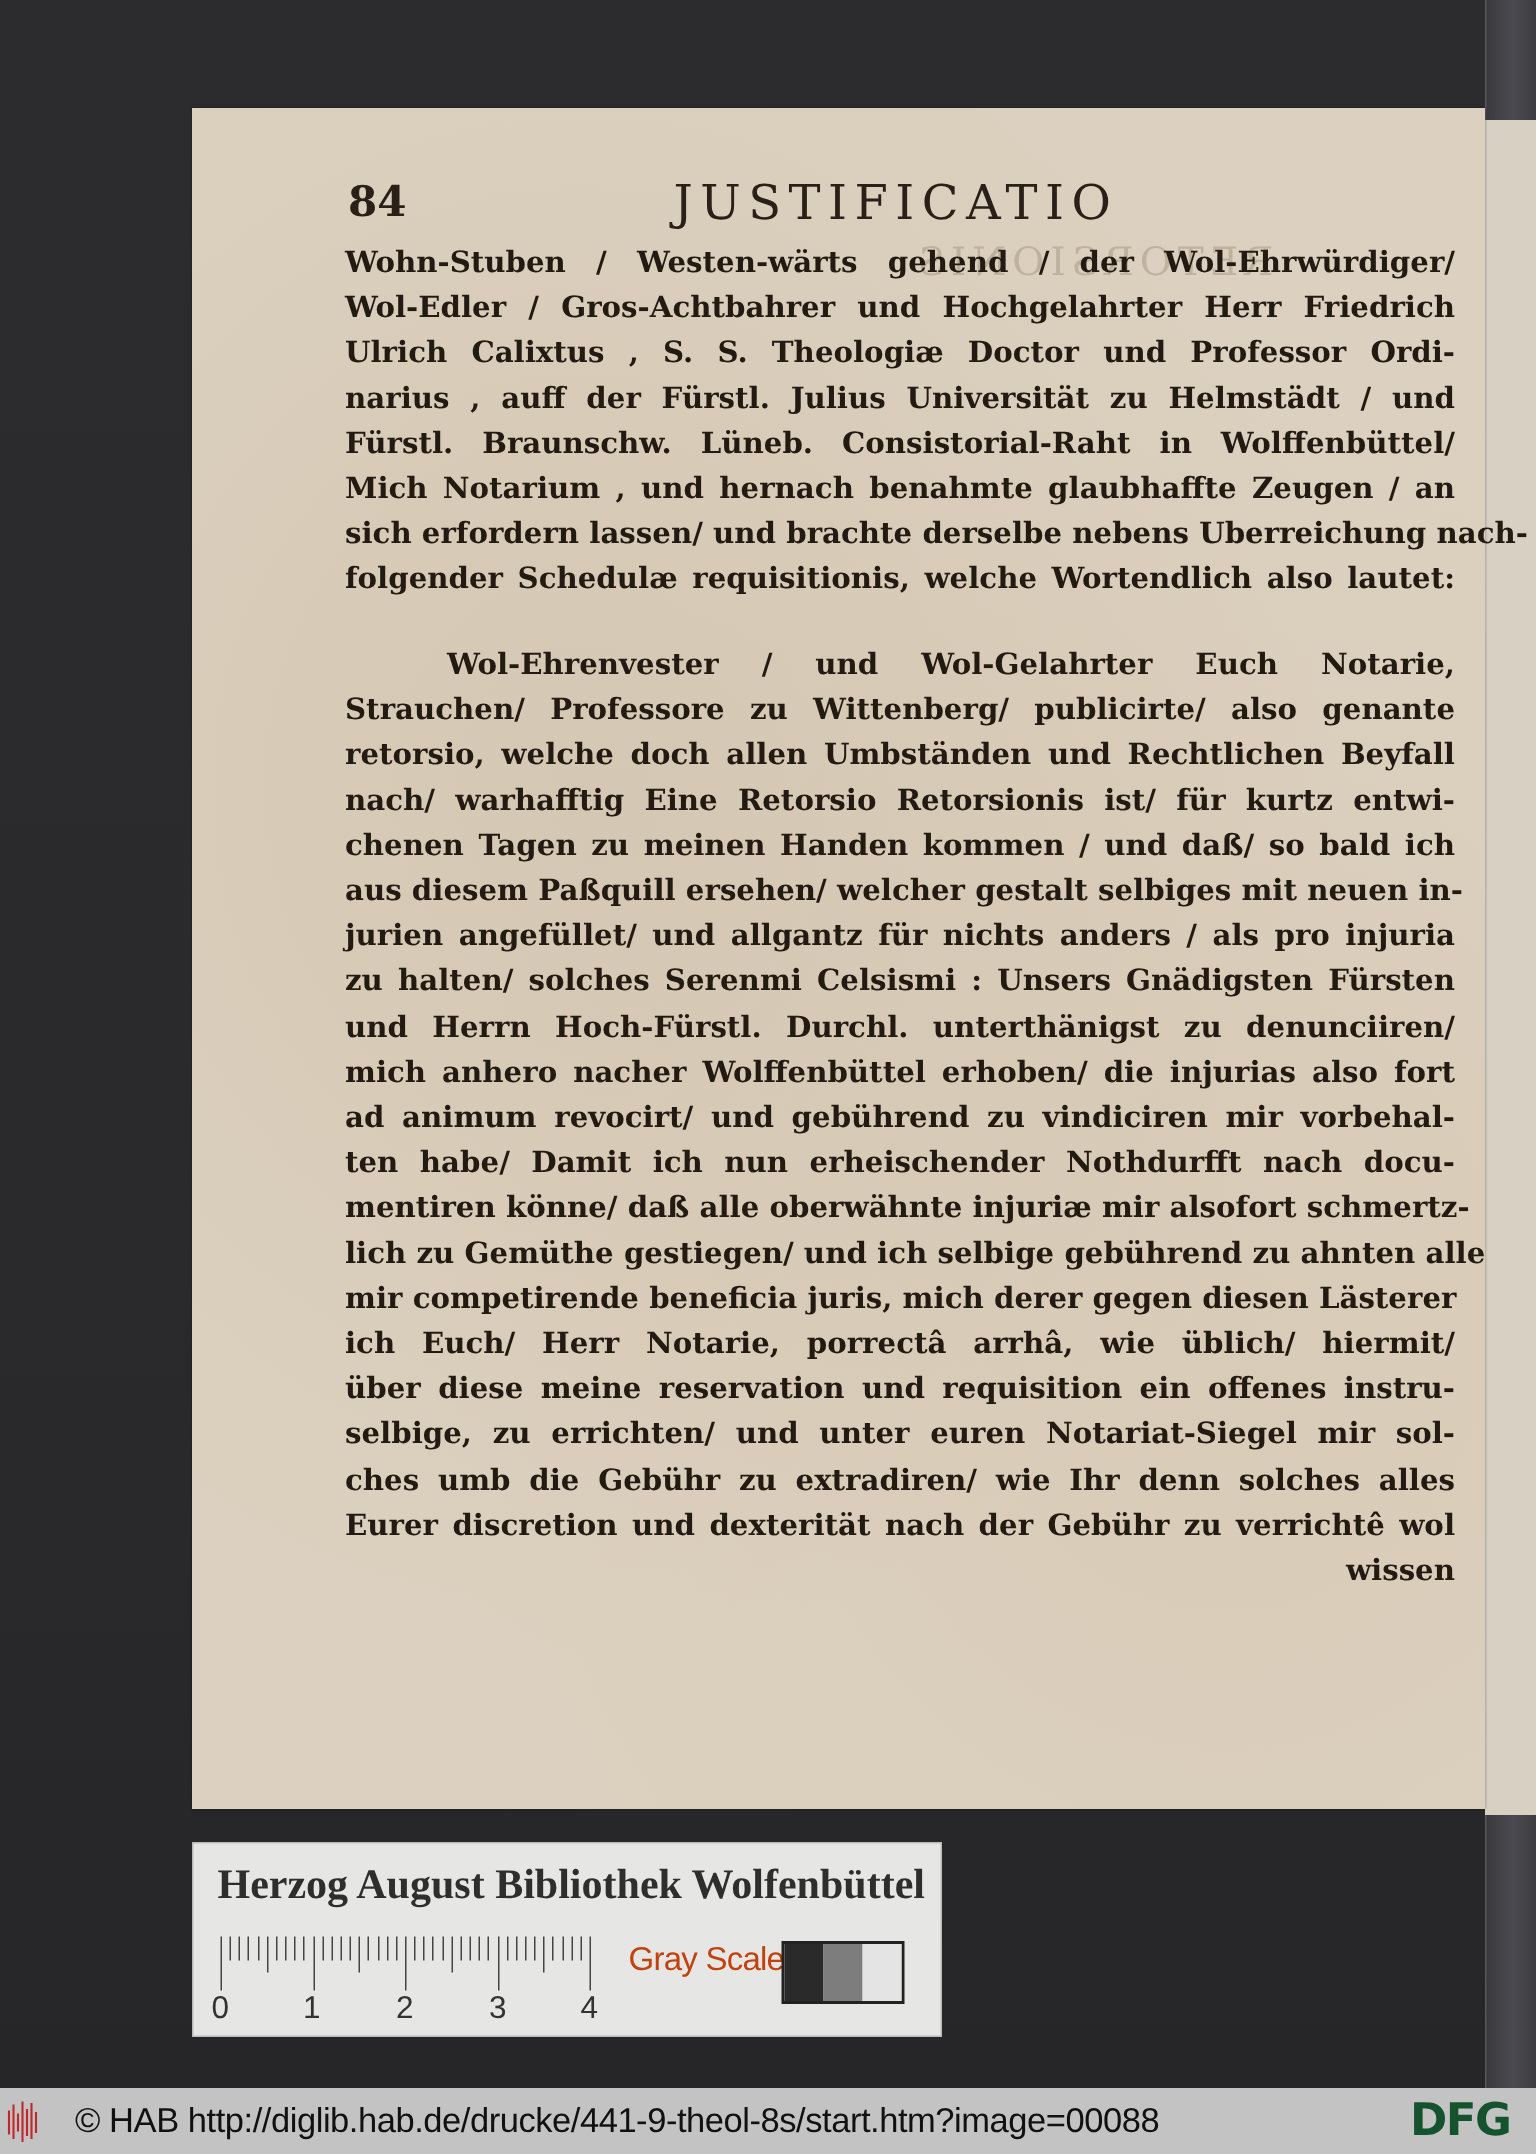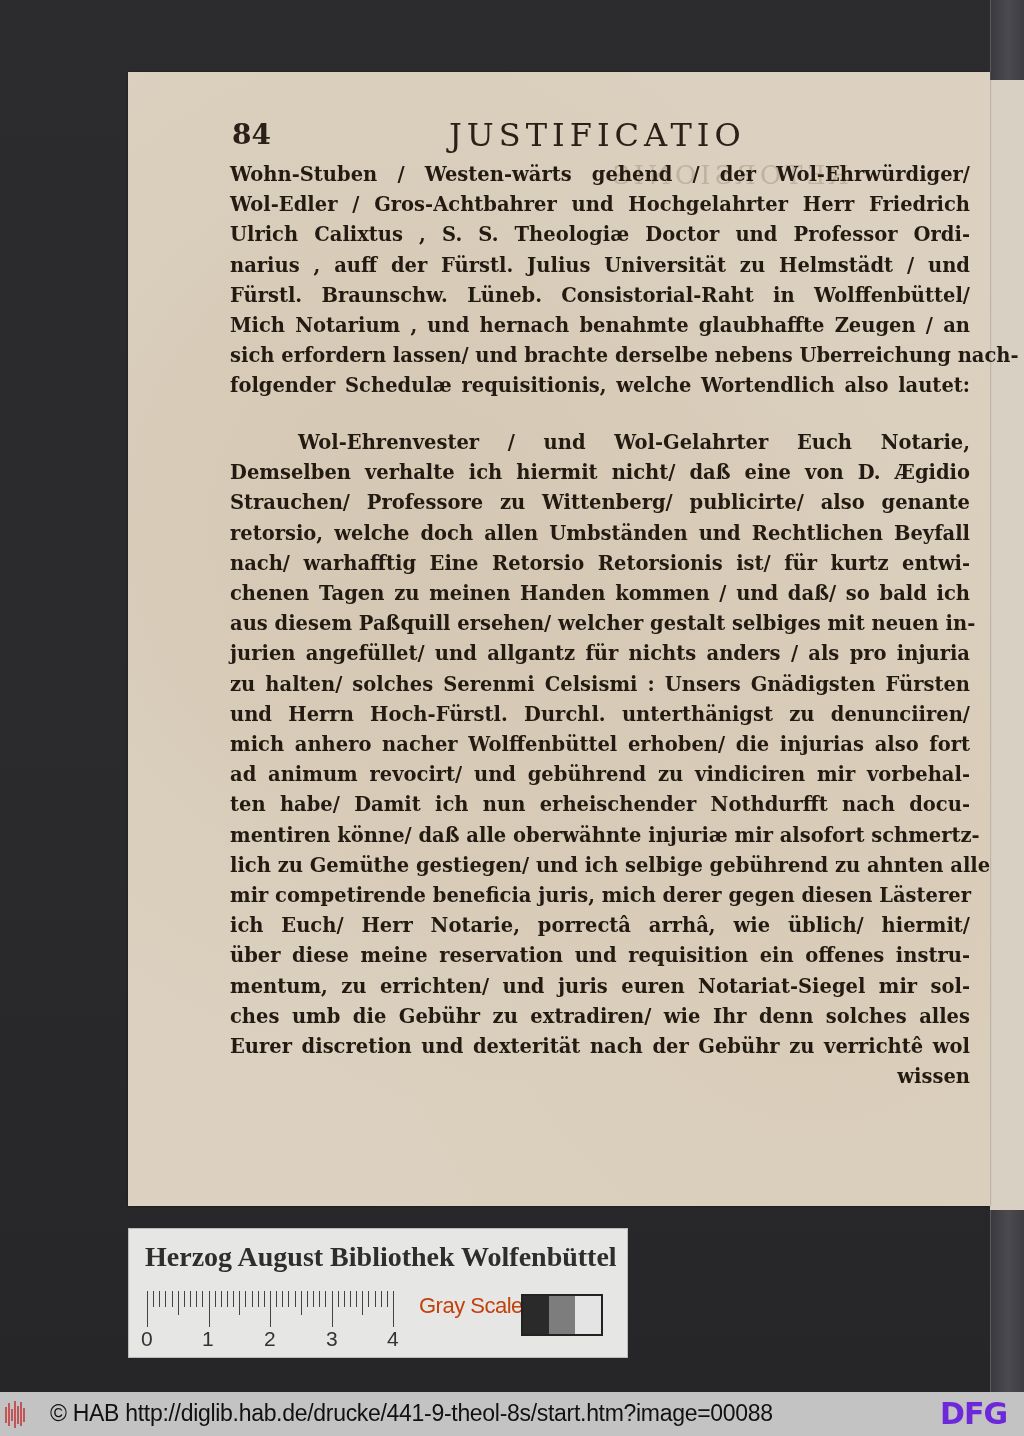--- a/index.html
+++ b/index.html
@@ -85,21 +85,21 @@
     position: absolute; left: 0; top: 1392px; width: 1024px; height: 44px;
     background: #c3c3c3; display: flex; align-items: center;
   }
   .hab-logo { position: absolute; left: 4px; top: 7px; width: 22px; height: 30px; }
   .footer-text {
     position: absolute; left: 50px; top: 8px; font-family: "Liberation Sans", sans-serif;
     font-size: 23px; color: #111; white-space: nowrap; letter-spacing: -0.3px;
   }
   .dfg-logo {
     position: absolute; left: 940px; top: 4px; font-family: "DejaVu Sans", sans-serif;
-    font-weight: bold; font-size: 30px; color: #6d28d9; letter-spacing: -1px;
+    font-weight: bold; font-size: 30px; color: #14532d; letter-spacing: -1px;
   }
 </style>
 </head>
 <body>
 
 <div class="scan-bg"></div>
 <div class="right-strip"></div>
 <div class="right-strip-light"></div>
 
 <div class="page">
@@ -116,38 +116,37 @@
     <span class="line">Wol-Edler / Gros-Achtbahrer und Hochgelahrter Herr Friedrich</span>
     <span class="line">Ulrich Calixtus , S. S. Theologiæ Doctor und Professor Ordi-</span>
     <span class="line">narius , auff der Fürstl. Julius Universität zu Helmstädt / und</span>
     <span class="line">Fürstl. Braunschw. Lüneb. Consistorial-Raht in Wolffenbüttel/</span>
     <span class="line">Mich Notarium , und hernach benahmte glaubhaffte Zeugen / an</span>
     <span class="line">sich erfordern lassen/ und brachte derselbe nebens Uberreichung nach-</span>
     <span class="line">folgender Schedulæ requisitionis, welche Wortendlich also lautet:</span>
   </div>
 <div class="text-block p2" id="p2">
     <span class="line indent">Wol-Ehrenvester / und Wol-Gelahrter Euch Notarie,</span>
-    <span class="line">Demselben verhalte ich hiermit nicht/ daß eine von D. Ægidio</span>
     <span class="line">Strauchen/ Professore zu Wittenberg/ publicirte/ also genante</span>
     <span class="line">retorsio, welche doch allen Umbständen und Rechtlichen Beyfall</span>
     <span class="line">nach/ warhafftig Eine Retorsio Retorsionis ist/ für kurtz entwi-</span>
     <span class="line">chenen Tagen zu meinen Handen kommen / und daß/ so bald ich</span>
     <span class="line">aus diesem Paßquill ersehen/ welcher gestalt selbiges mit neuen in-</span>
     <span class="line">jurien angefüllet/ und allgantz für nichts anders / als pro injuria</span>
     <span class="line">zu halten/ solches Serenmi Celsismi : Unsers Gnädigsten Fürsten</span>
     <span class="line">und Herrn Hoch-Fürstl. Durchl. unterthänigst zu denunciiren/</span>
     <span class="line">mich anhero nacher Wolffenbüttel erhoben/ die injurias also fort</span>
     <span class="line">ad animum revocirt/ und gebührend zu vindiciren mir vorbehal-</span>
     <span class="line">ten habe/   Damit ich nun erheischender Nothdurfft nach docu-</span>
     <span class="line">mentiren könne/ daß alle oberwähnte injuriæ mir alsofort schmertz-</span>
     <span class="line">lich zu Gemüthe gestiegen/ und ich selbige gebührend zu ahnten alle</span>
     <span class="line">mir competirende beneficia juris, mich derer gegen diesen Lästerer</span>
     <span class="line">ich Euch/ Herr Notarie, porrectâ arrhâ, wie üblich/ hiermit/</span>
     <span class="line">über diese meine reservation und requisition ein offenes instru-</span>
-    <span class="line">mentum, zu errichten/ und juris euren Notariat-Siegel mir sol-</span>
+    <span class="line">selbige, zu errichten/ und unter euren Notariat-Siegel mir sol-</span>
     <span class="line">ches umb die Gebühr zu extradiren/ wie Ihr denn solches alles</span>
     <span class="line">Eurer discretion und dexterität nach der Gebühr zu verrichtê wol</span>
     <span class="line last">wissen</span>
   </div>
 
 <div class="color-card">
   <div class="card-title">Herzog August Bibliothek Wolfenbüttel</div>
   <div class="ruler" id="ruler">
       <div class="tick" style="left: 0px; height: 36px;"></div>
       <div class="tick" style="left: 6.15px; height: 16px;"></div>

